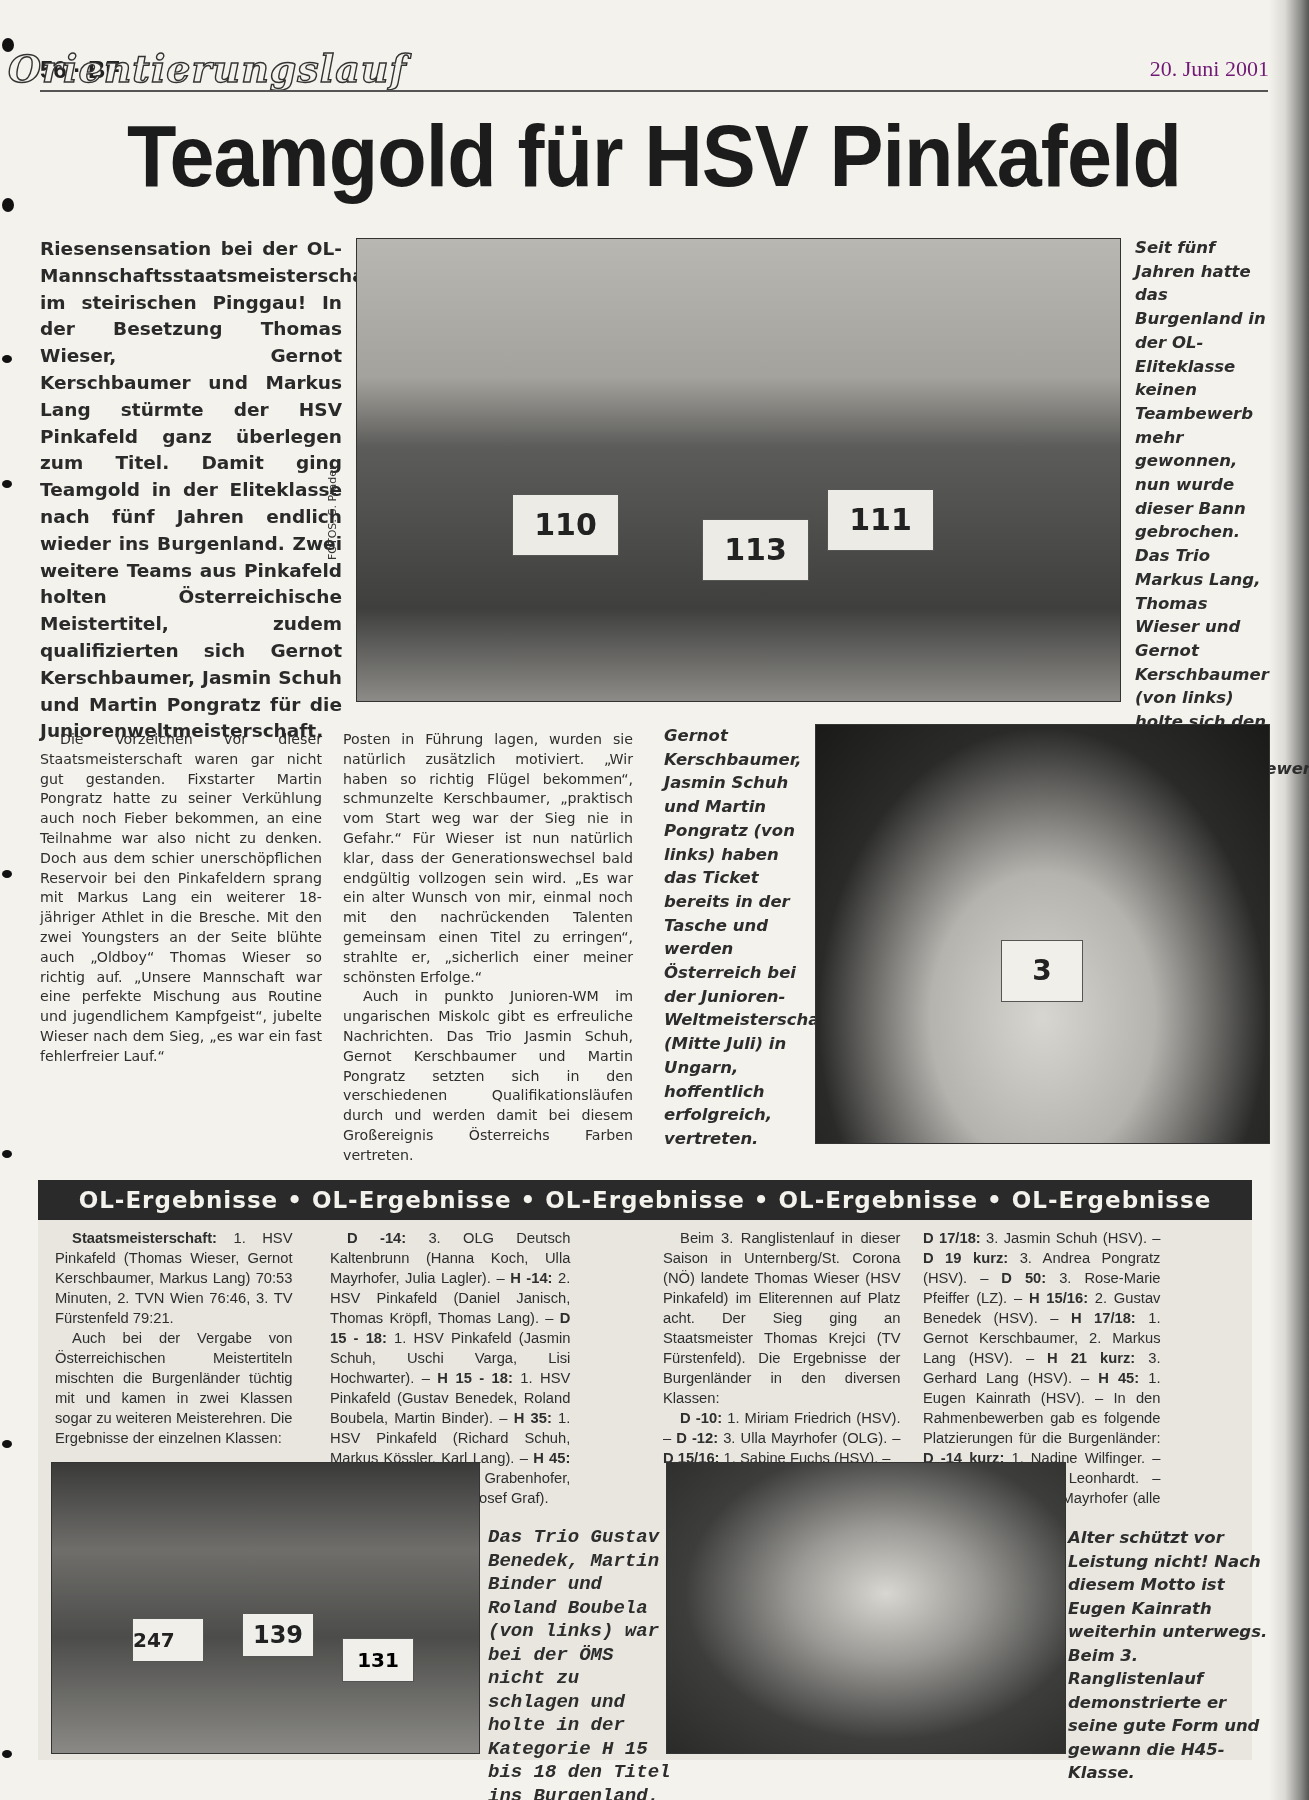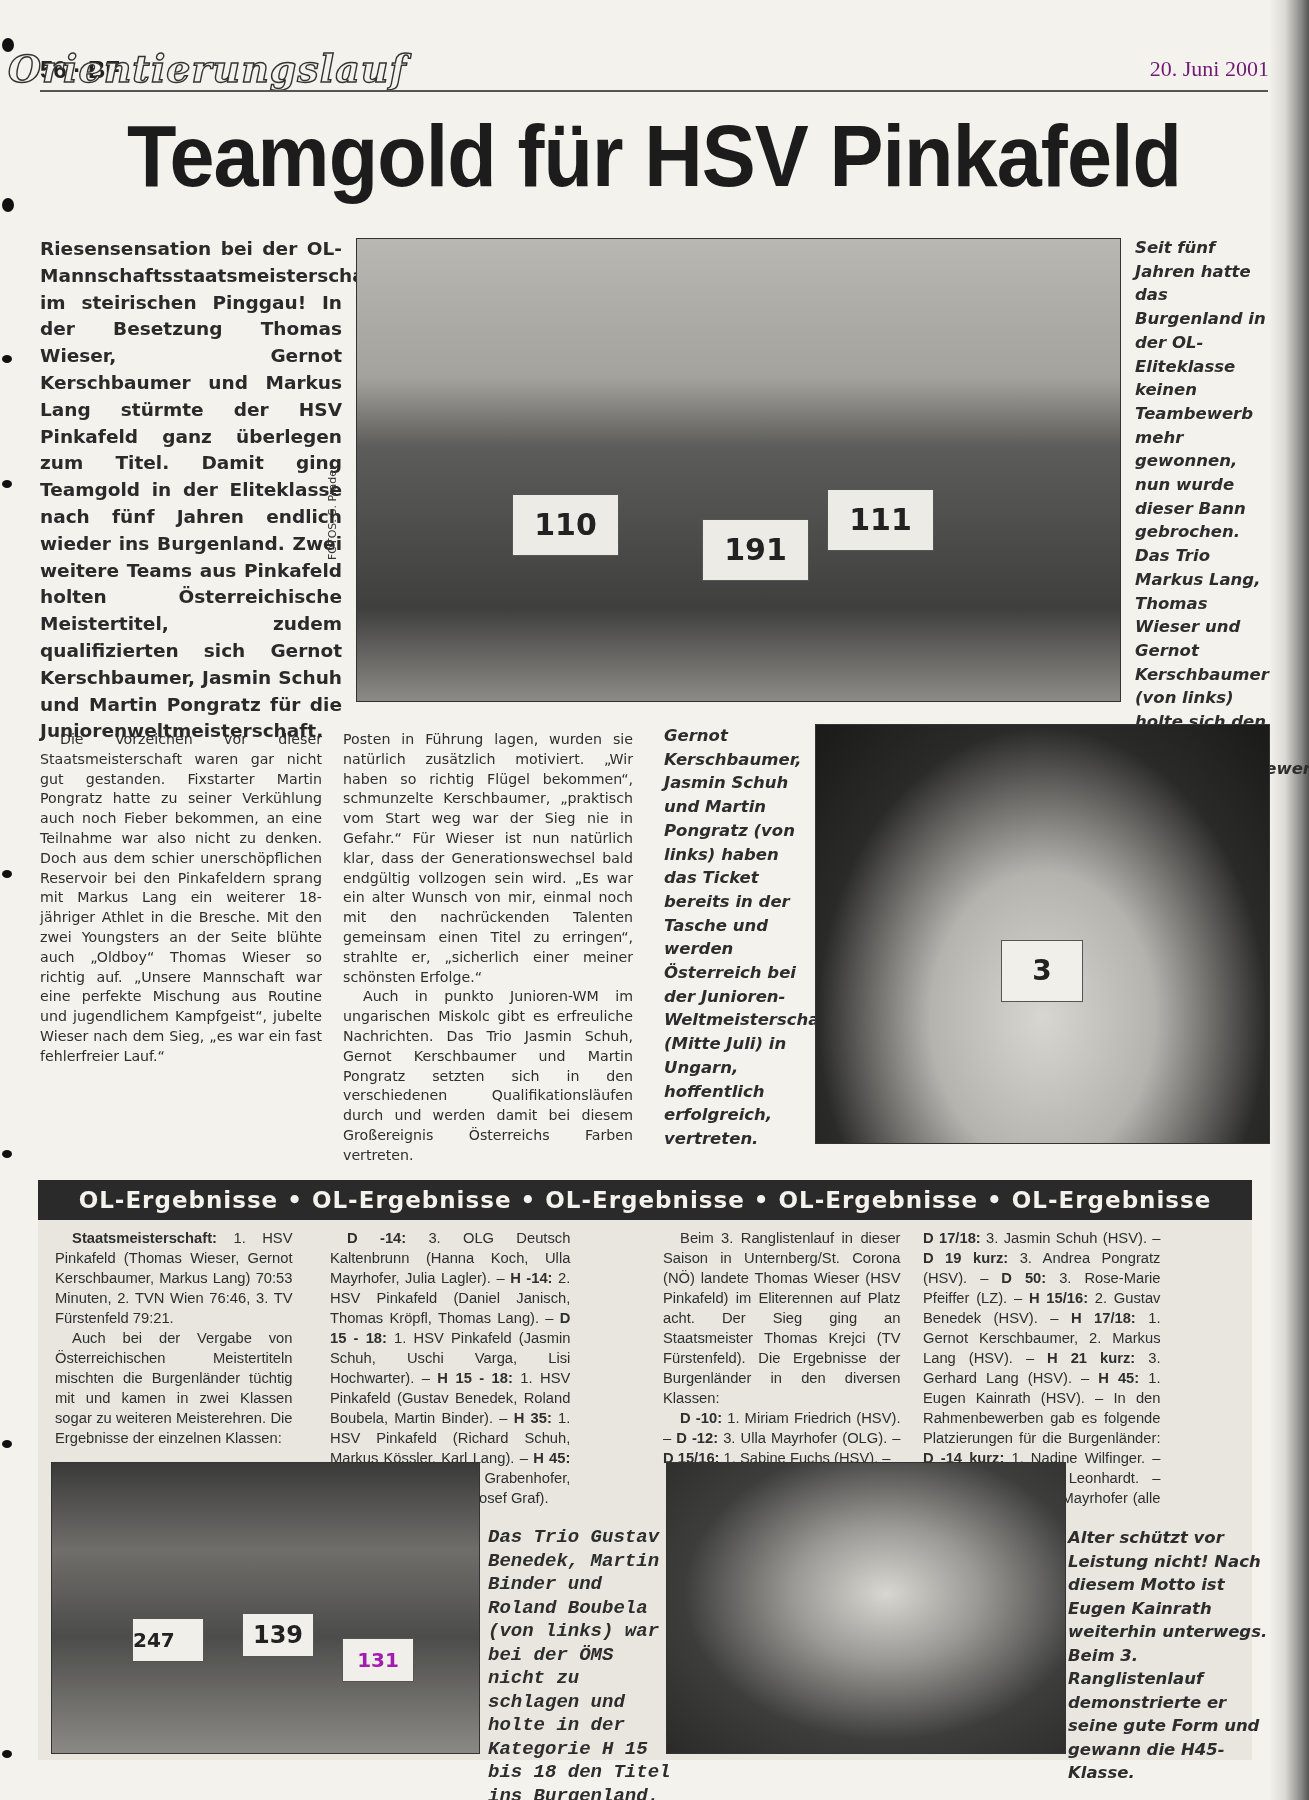--- a/index.html
+++ b/index.html
@@ -51,21 +51,21 @@
 <div class="abs section">Orientierungslauf</div>
 <div class="abs date">20. Juni 2001</div>
 <div class="abs rule"></div>
 
 <h1 class="abs headline" style="margin:0">Teamgold für HSV Pinkafeld</h1>
 
 <div class="abs lead">Riesensensation bei der OL-Mannschaftsstaatsmeisterschaft im steirischen Pinggau! In der Besetzung Thomas Wieser, Gernot Kerschbaumer und Markus Lang stürmte der HSV Pinkafeld ganz überlegen zum Titel. Damit ging Teamgold in der Eliteklasse nach fünf Jahren endlich wieder ins Burgenland. Zwei weitere Teams aus Pinkafeld holten Österreichische Meistertitel, zudem qualifizierten sich Gernot Kerschbaumer, Jasmin Schuh und Martin Pongratz für die Juniorenweltmeisterschaft.</div>
 
 <div class="photo" style="left:356px;top:238px;width:763px;height:462px;background:linear-gradient(180deg,#b9b7b1 0%,#a4a29c 30%,#5c5c5a 45%,#3f3f3e 80%,#8c8b87 100%);">
   <div style="position:absolute;left:155px;top:255px;width:105px;height:60px;background:#ecebe6;border:1px solid #555;text-align:center;font-weight:bold;font-size:30px;line-height:60px;color:#222">110</div>
-  <div style="position:absolute;left:345px;top:280px;width:105px;height:60px;background:#ecebe6;border:1px solid #555;text-align:center;font-weight:bold;font-size:30px;line-height:60px;color:#222">191</div>
+  <div style="position:absolute;left:345px;top:280px;width:105px;height:60px;background:#ecebe6;border:1px solid #555;text-align:center;font-weight:bold;font-size:30px;line-height:60px;color:#222">113</div>
   <div style="position:absolute;left:470px;top:250px;width:105px;height:60px;background:#ecebe6;border:1px solid #555;text-align:center;font-weight:bold;font-size:30px;line-height:60px;color:#222">111</div>
 </div>
 <div class="abs credit">FOTOS: S. Prader</div>
 
 <div class="abs caption cap1">Seit fünf Jahren hatte das Burgenland in der OL-Eliteklasse keinen Teambewerb mehr gewonnen, nun wurde dieser Bann gebrochen. Das Trio Markus Lang, Thomas Wieser und Gernot Kerschbaumer (von links) holte sich den Titel im Mannschaftsbewerb.</div>
 
 <div class="abs body col1">
   <p>Die Vorzeichen vor dieser Staatsmeisterschaft waren gar nicht gut gestanden. Fixstarter Martin Pongratz hatte zu seiner Verkühlung auch noch Fieber bekommen, an eine Teilnahme war also nicht zu denken. Doch aus dem schier unerschöpflichen Reservoir bei den Pinkafeldern sprang mit Markus Lang ein weiterer 18-jähriger Athlet in die Bresche. Mit den zwei Youngsters an der Seite blühte auch „Oldboy“ Thomas Wieser so richtig auf. „Unsere Mannschaft war eine perfekte Mischung aus Routine und jugendlichem Kampfgeist“, jubelte Wieser nach dem Sieg, „es war ein fast fehlerfreier Lauf.“</p>
 </div>
 <div class="abs body col2">
@@ -92,18 +92,18 @@
   <p>Beim 3. Ranglistenlauf in dieser Saison in Unternberg/St. Corona (NÖ) landete Thomas Wieser (HSV Pinkafeld) im Eliterennen auf Platz acht. Der Sieg ging an Staatsmeister Thomas Krejci (TV Fürstenfeld). Die Ergebnisse der Burgenländer in den diversen Klassen:</p>
   <p><b>D -10:</b><span> 1. Miriam Friedrich (HSV). – </span><b>D -12:</b><span> 3. Ulla Mayrhofer (OLG). – </span><b>D 15/16:</b><span> 1. Sabine Fuchs (HSV). – </span></p>
 </div>
 <div class="abs res r4">
   <p style="text-indent:0"><b>D 17/18:</b><span> 3. Jasmin Schuh (HSV). – </span><b>D 19 kurz:</b><span> 3. Andrea Pongratz (HSV). – </span><b>D 50:</b><span> 3. Rose-Marie Pfeiffer (LZ). – </span><b>H 15/16:</b><span> 2. Gustav Benedek (HSV). – </span><b>H 17/18:</b><span> 1. Gernot Kerschbaumer, 2. Markus Lang (HSV). – </span><b>H 21 kurz:</b><span> 3. Gerhard Lang (HSV). – </span><b>H 45:</b><span> 1. Eugen Kainrath (HSV). – In den Rahmenbewerben gab es folgende Platzierungen für die Burgenländer: </span><b>D -14 kurz:</b><span> 1. Nadine Wilfinger. – </span><b>Direkt A:</b><span> Kristian Leonhardt. – </span><b>Direkt B:</b><span> 3. Claudia Mayrhofer (alle OLG).</span></p>
 </div>
 
 <div class="photo" style="left:51px;top:1462px;width:427px;height:290px;background:linear-gradient(180deg,#3a3a39 0%,#6f6e6b 30%,#4c4c4a 60%,#8a8985 100%);">
   <div style="position:absolute;left:80px;top:155px;width:70px;height:42px;background:#f0efea;border:1px solid #555;font-weight:bold;font-size:20px;line-height:42px;color:#222">247</div>
   <div style="position:absolute;left:190px;top:150px;width:70px;height:42px;background:#f0efea;border:1px solid #555;text-align:center;font-weight:bold;font-size:24px;line-height:42px;color:#222">139</div>
-  <div style="position:absolute;left:290px;top:175px;width:70px;height:42px;background:#f0efea;border:1px solid #555;text-align:center;font-weight:bold;font-size:20px;line-height:42px;color:#a21caf">131</div>
+  <div style="position:absolute;left:290px;top:175px;width:70px;height:42px;background:#f0efea;border:1px solid #555;text-align:center;font-weight:bold;font-size:20px;line-height:42px;color:#000000">131</div>
 </div>
 <div class="abs caption cap3">Das Trio Gustav Benedek, Martin Binder und Roland Boubela (von links) war bei der ÖMS nicht zu schlagen und holte in der Kategorie H 15 bis 18 den Titel ins Burgenland.</div>
 
 <div class="photo" style="left:666px;top:1462px;width:398px;height:290px;background:radial-gradient(ellipse at 55% 45%,#d9d7d1 0%,#9a9995 30%,#3d3d3c 65%,#2a2a29 100%);"></div>
 <div class="abs caption cap4">Alter schützt vor Leistung nicht! Nach diesem Motto ist Eugen Kainrath weiterhin unterwegs. Beim 3. Ranglistenlauf demonstrierte er seine gute Form und gewann die H45-Klasse.</div>
 
 </body></html>

